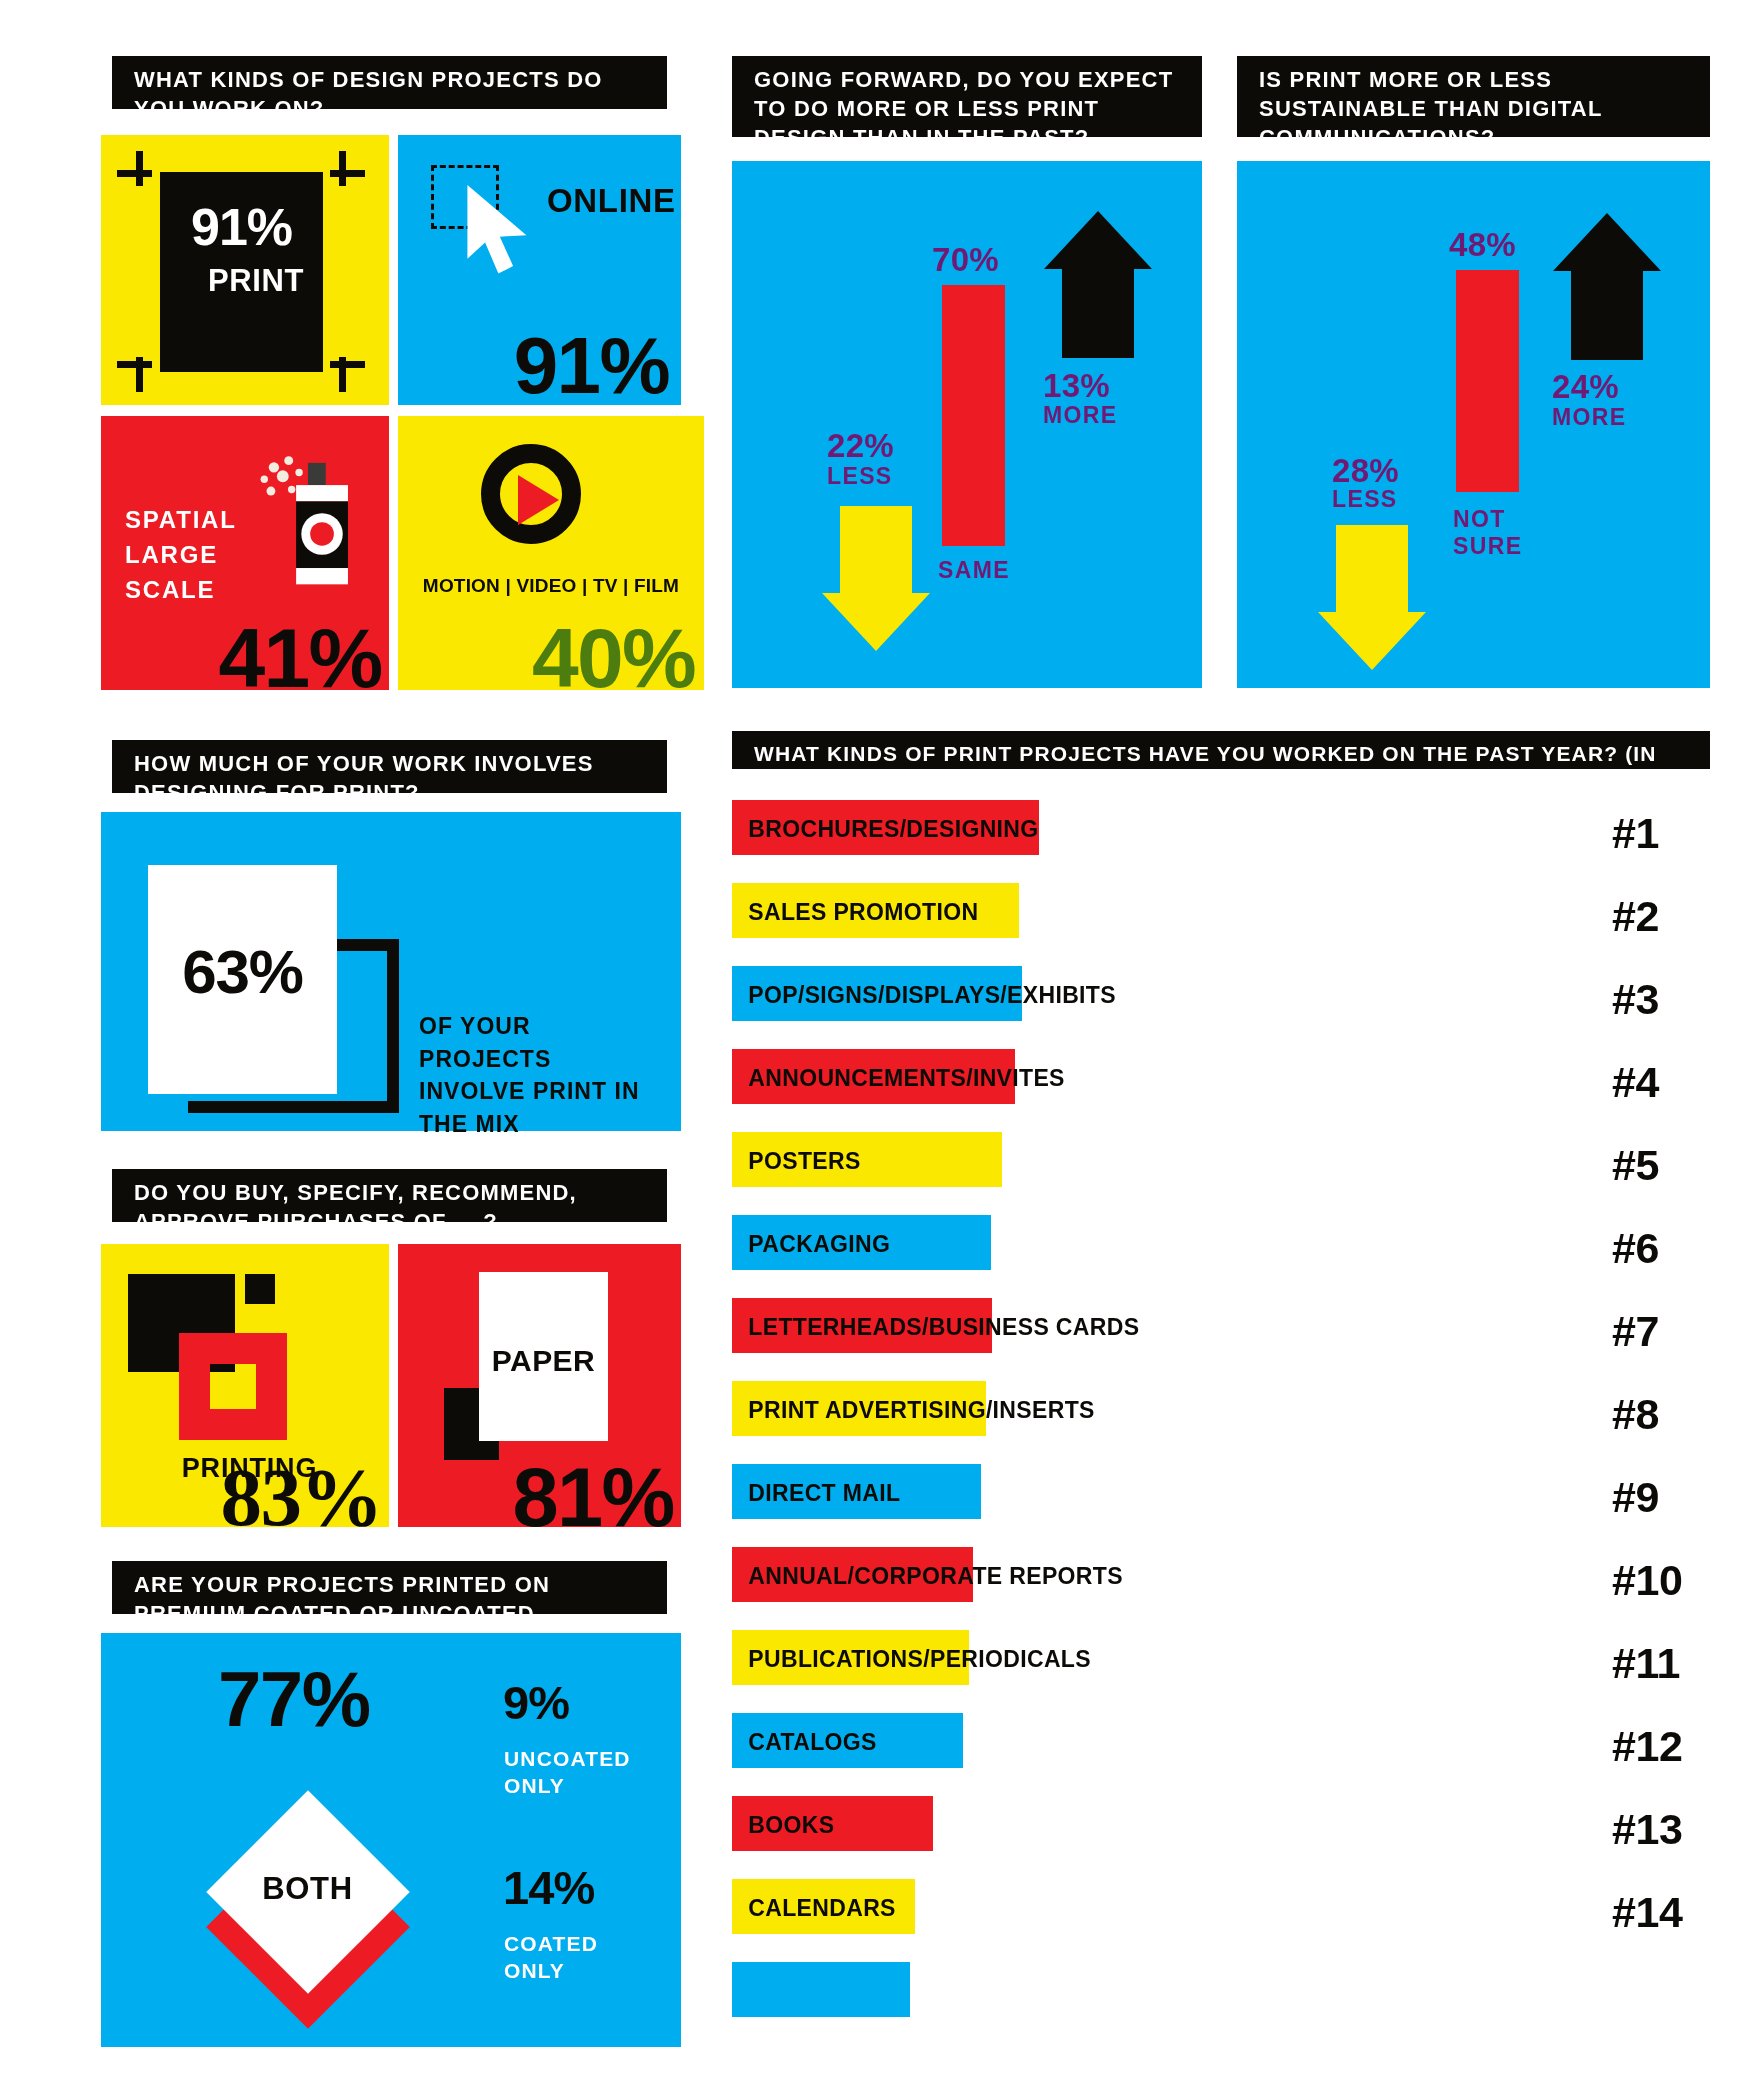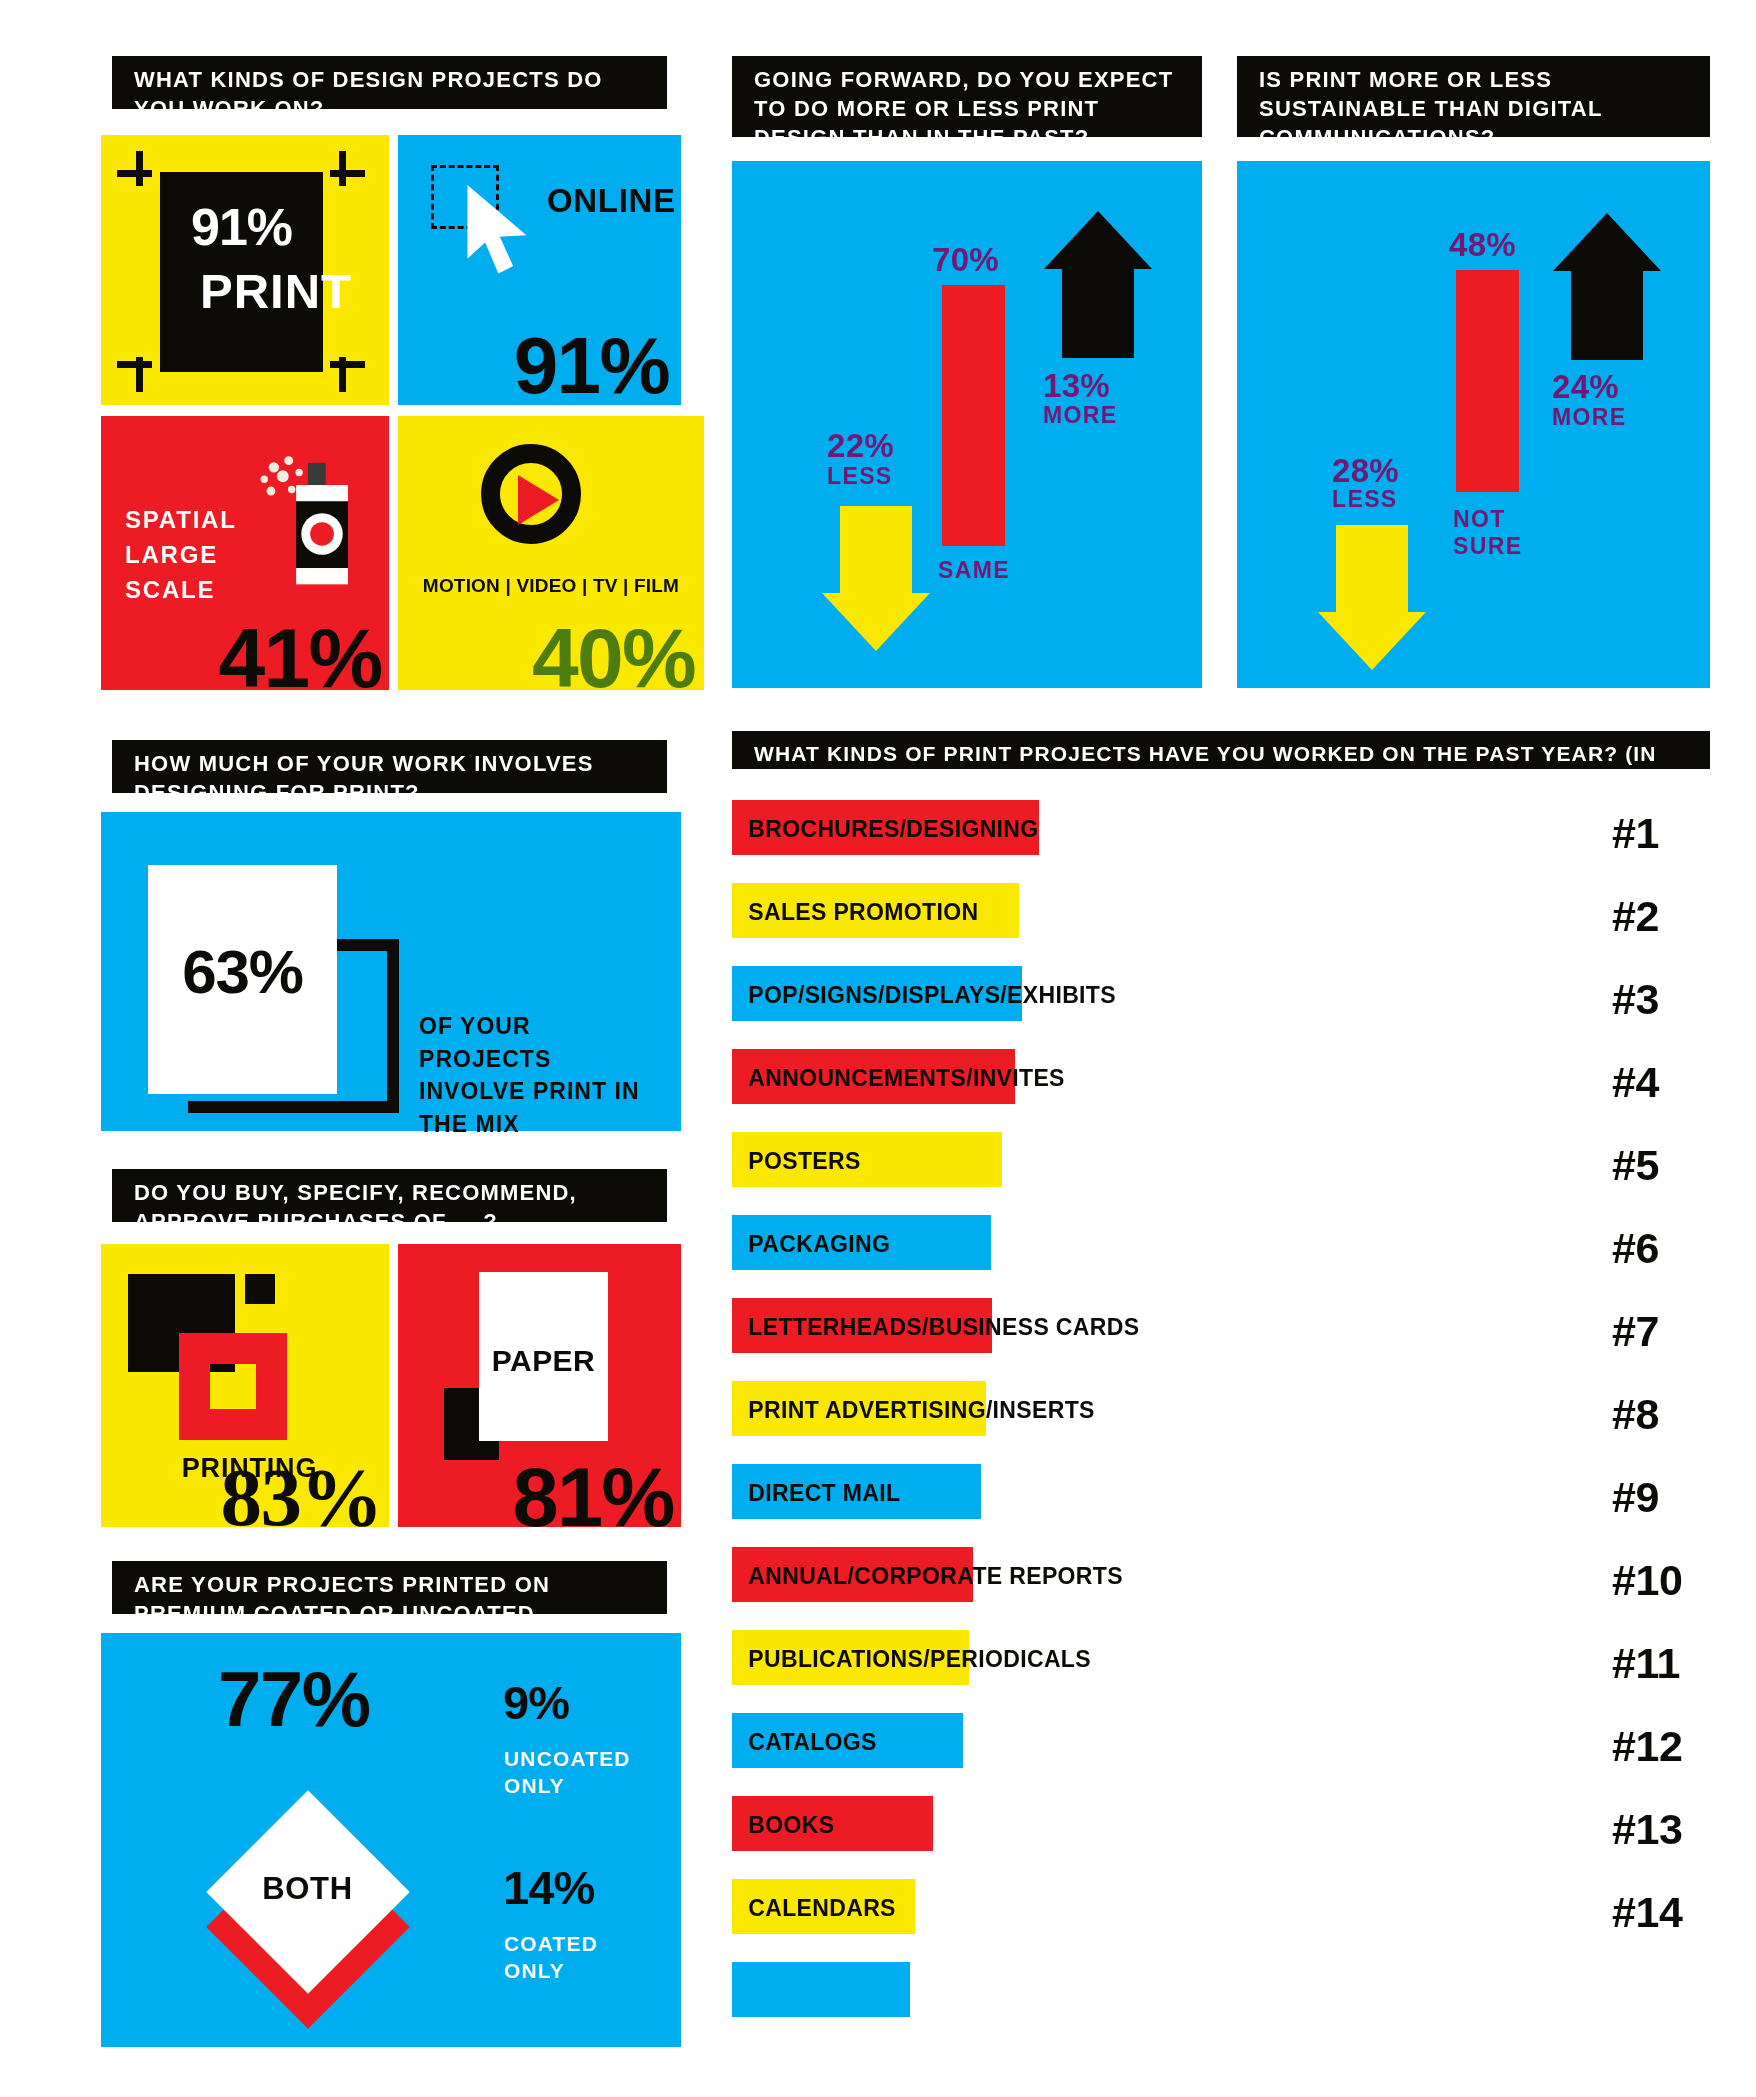--- a/index.html
+++ b/index.html
@@ -34,21 +34,21 @@
     letter-spacing: -0.02em;
   }
 
   
   #secA-q { left:112px; top:56px; width:555px; height:53px; padding-top:10.4px; }
 
   #p-print { left:101px; top:135px; width:288px; height:270px; }
   #p-print .crop { position:absolute; left:59px; top:37px; width:163px; height:200px; background:#0d0b07; }
   #p-print .mark { position:absolute; background:#0d0b07; }
   #p-print .num { position:absolute; left:59px; top:70px; width:163px; text-align:center; color:#fff; font-size:52px; }
-  #p-print .lbl { position:absolute; left:59px; top:128px; width:192px; text-align:right; color:#fff; font-size:49px; font-weight:bold; letter-spacing:0.02em;}
+  #p-print .lbl { position:absolute; left:59px; top:128px; width:192px; text-align:center; color:#fff; font-size:31px; font-weight:bold; letter-spacing:0.02em;}
 
   #p-online { left:398px; top:135px; width:283px; height:270px; }
   #p-online .dashbox { position:absolute; left:33px; top:30px; width:68px; height:64px; border:3.7px dashed #0d0b07; }
   #p-online .cursor { position:absolute; left:65px; top:47px; }
   #p-online .word { position:absolute; left:149px; top:47px; font-size:33px; font-weight:bold; letter-spacing:0.02em; color:#0d0b07; }
   #p-online .num { position:absolute; right:12px; bottom:4.4px; font-size:80px; color:#0d0b07; }
 
   #p-spatial { left:101px; top:416px; width:288px; height:274px; }
   #p-spatial .txt { position:absolute; left:24px; top:87px; color:#fff; font-size:24px; font-weight:bold; line-height:1.45; letter-spacing:0.075em; }
   #p-spatial .num { position:absolute; right:7.4px; bottom:-4.4px; font-size:84px; color:#0d0b07; }

